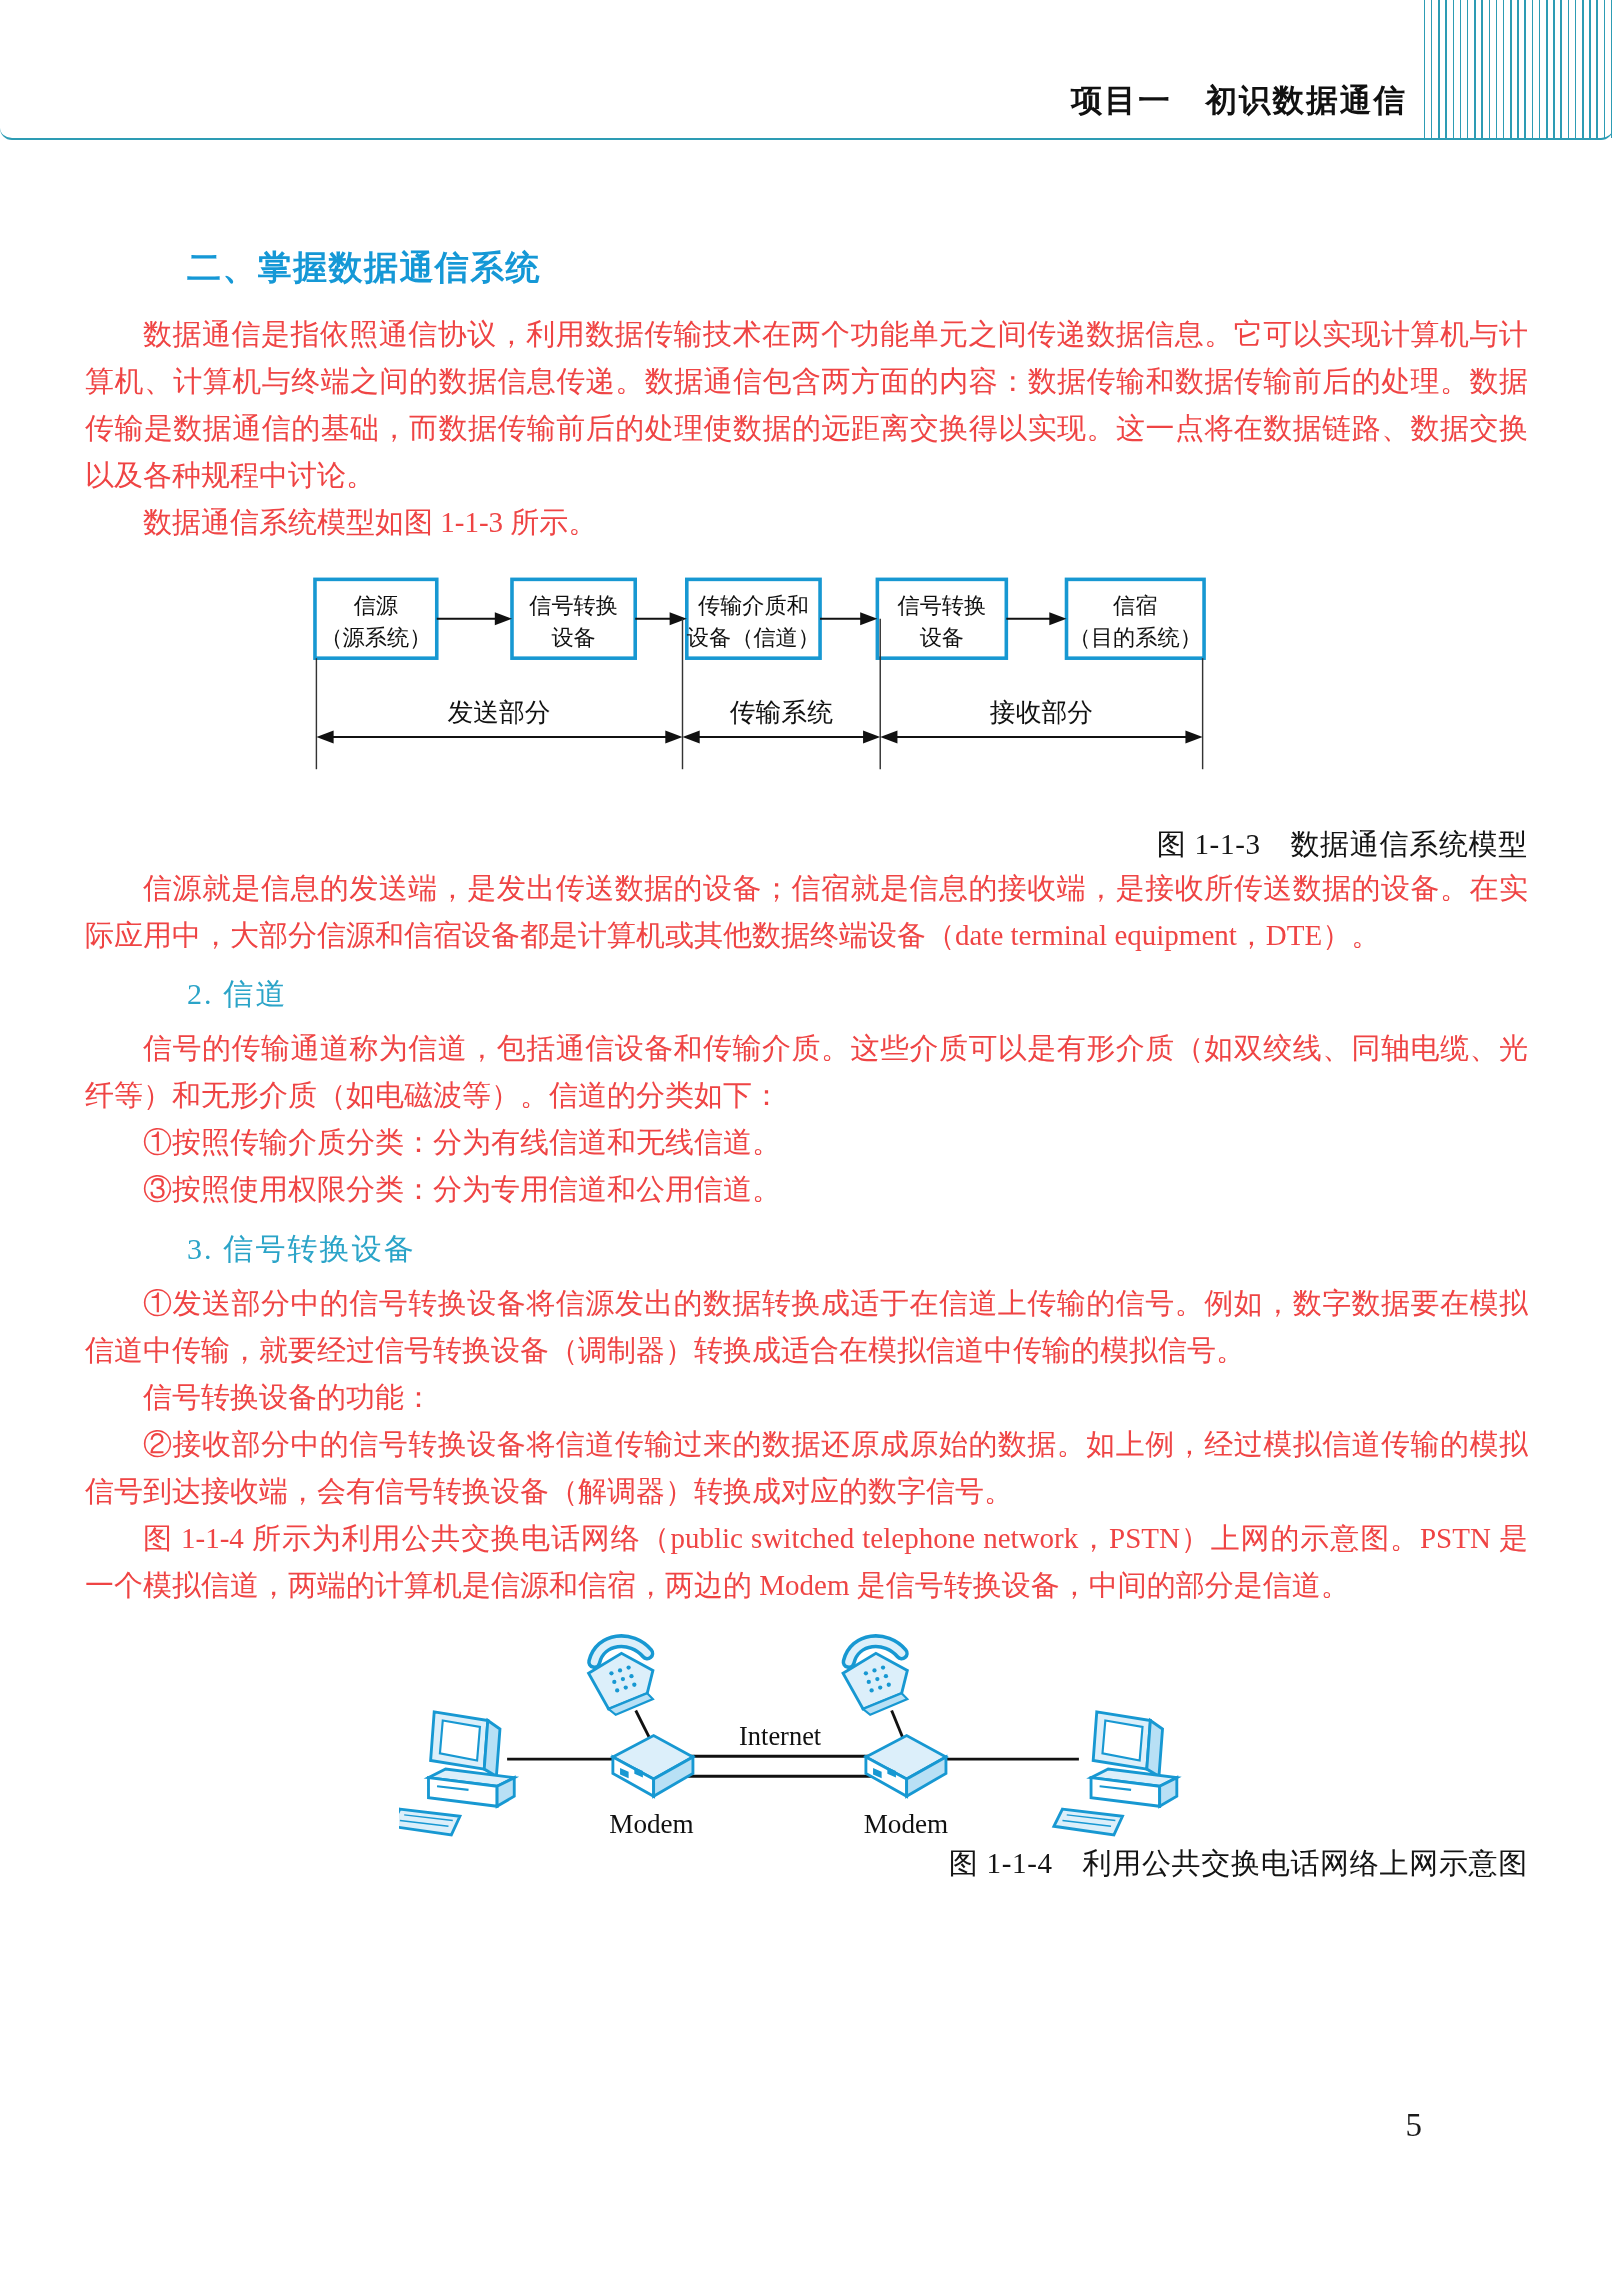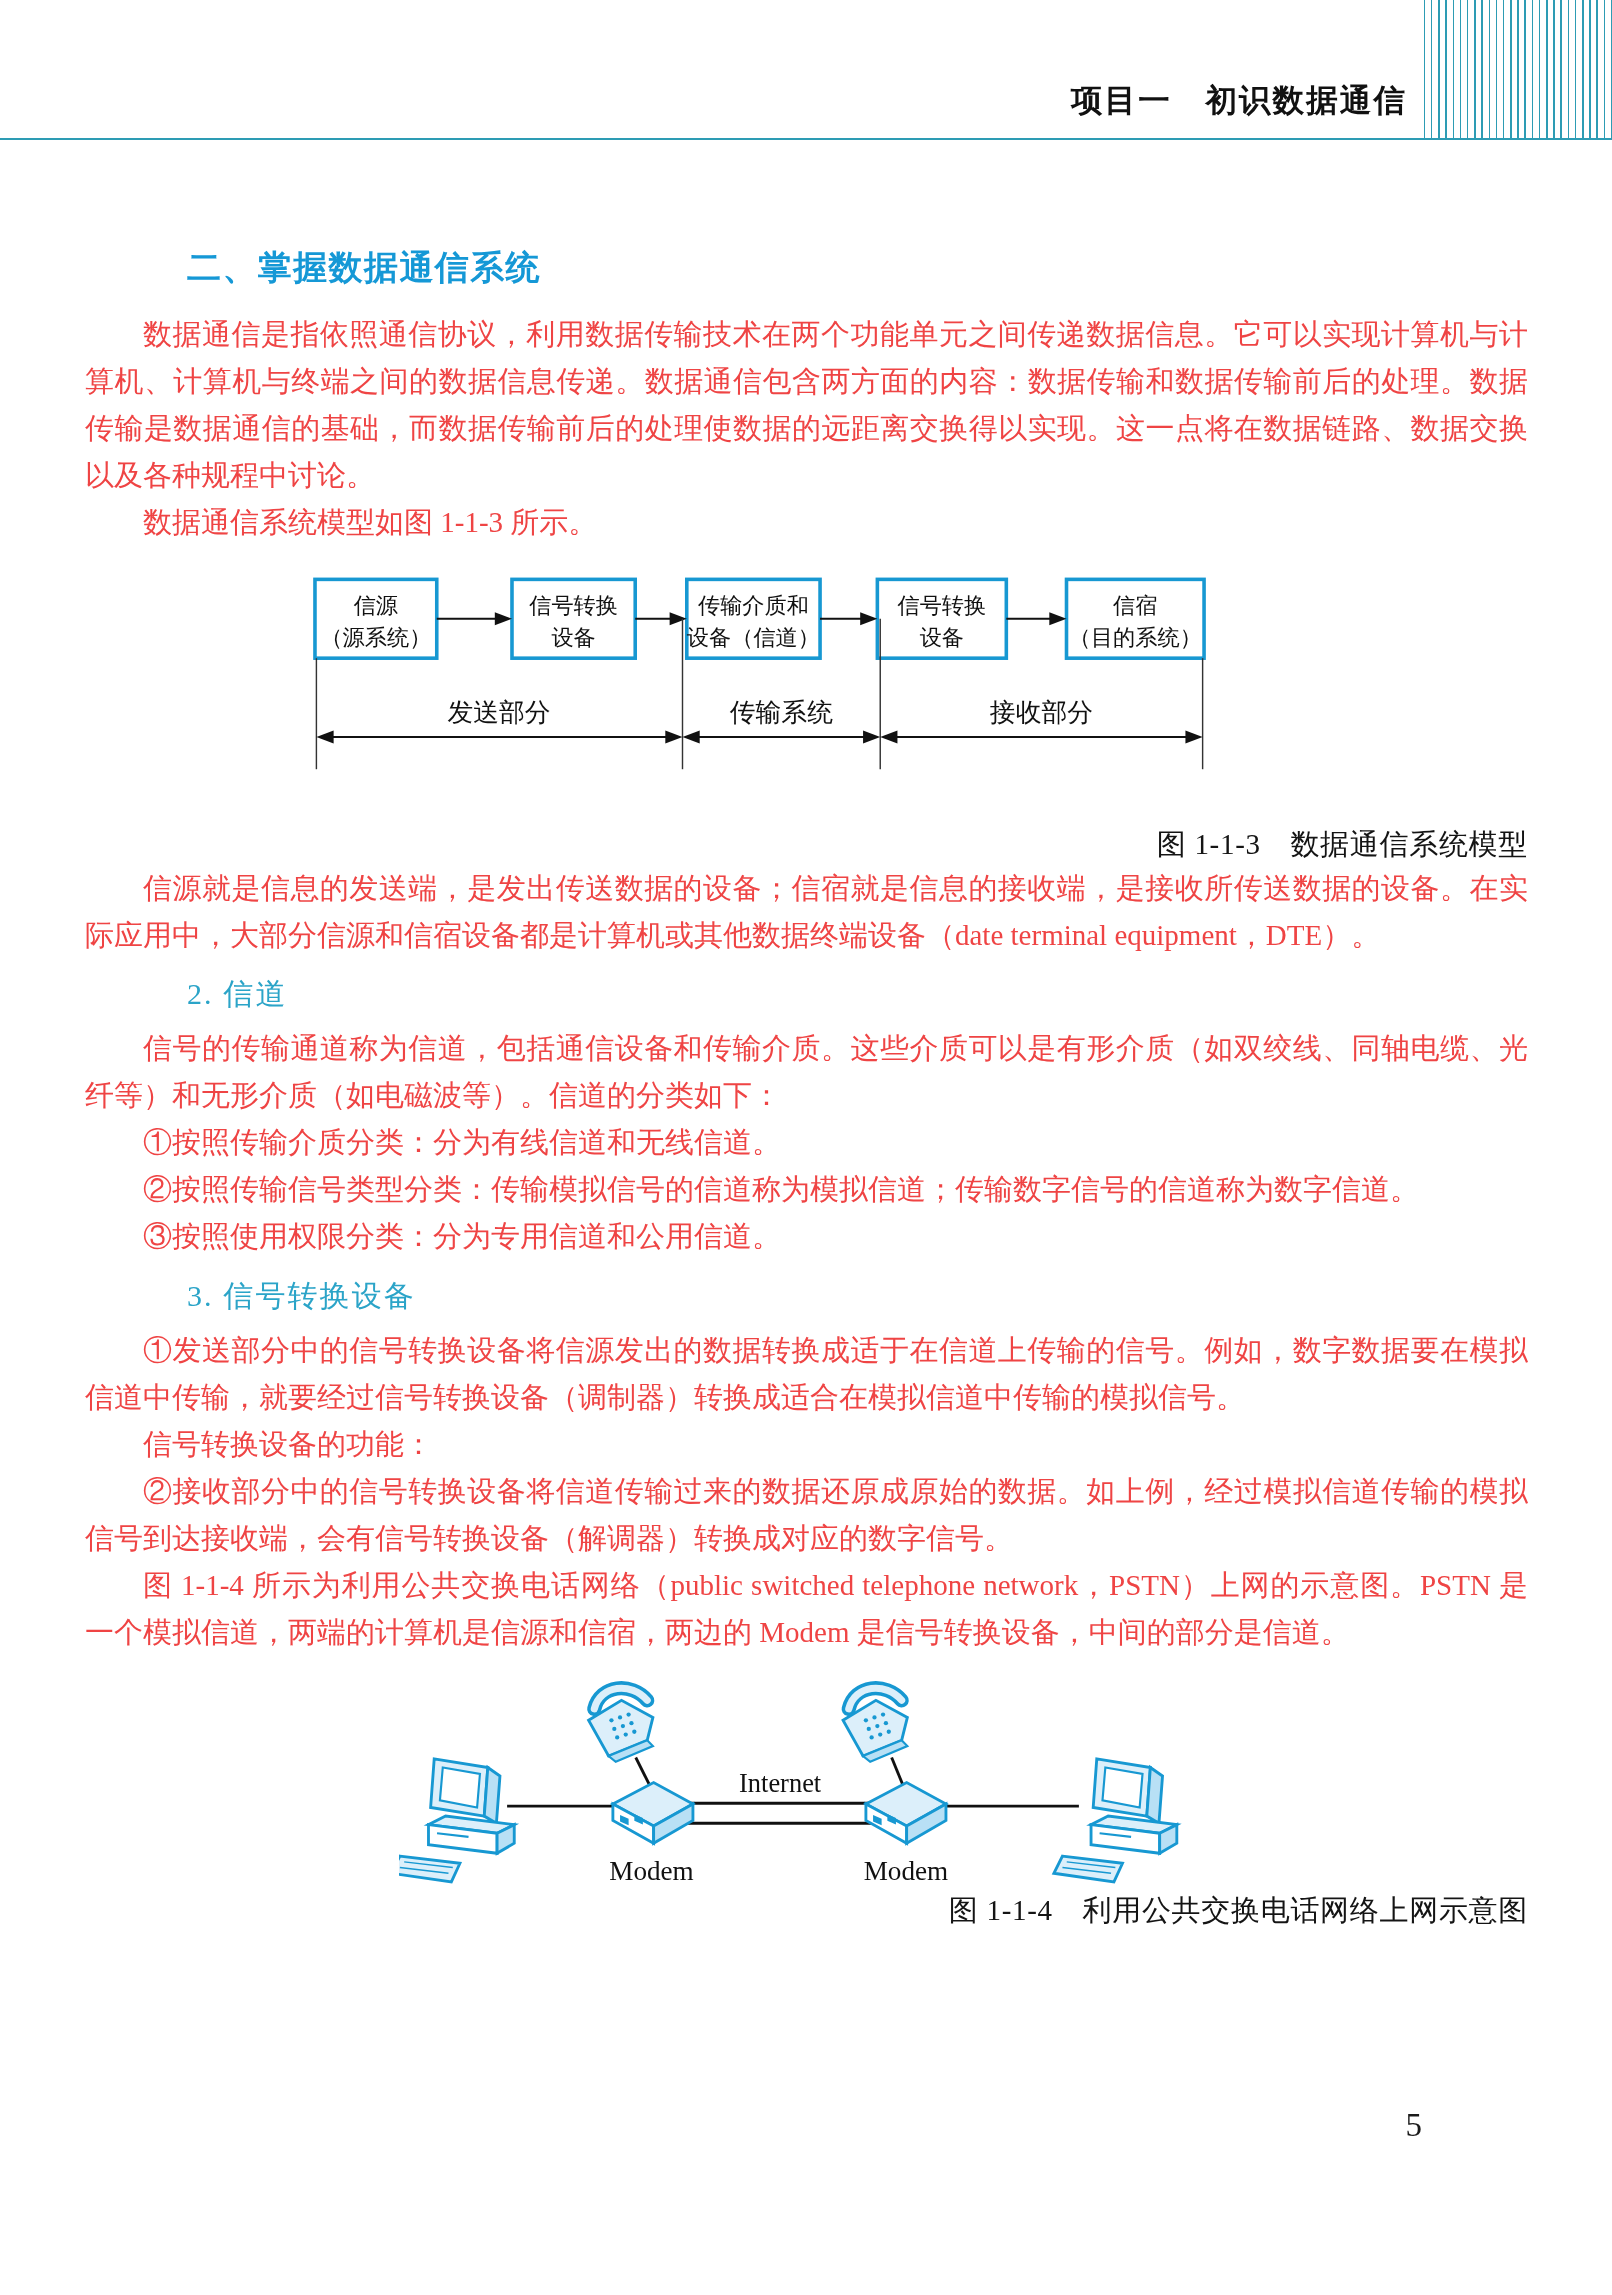--- a/index.html
+++ b/index.html
@@ -2,21 +2,21 @@
 <html style="font-size:11.5px"><head>
 <meta charset="utf-8">
 <style>
   * { margin:0; padding:0; box-sizing:border-box; }
   html,body { background:#ffffff; }
   .page {
     position:relative; width:1613px; height:2295px; background:#ffffff;
     overflow:hidden; font-family:"Liberation Serif","DejaVu Serif",serif; color:#151515;
   }
   
-  .header { position:relative; height:140px; border-bottom:2.9px solid #2D9CB4; }
+  .header { position:relative; height:140px; border-bottom:2.9px solid #2D9CB4;border-radius:12px; }
   .pinstripes {
     position:absolute; top:0; right:0; width:195px; height:138px;
     background:repeating-linear-gradient(to right, transparent 0 5.7px, #2D9CB4 5.7px 7.2px);
   }
   .header-title {
     position:absolute; top:80px; right:206px;
     font-family:"Liberation Sans","DejaVu Sans",sans-serif;
     font-weight:bold; font-size:31.5px; letter-spacing:2.1px; color:#111;
   }
   
@@ -127,21 +127,20 @@
         </g>
       </svg>
       <figcaption>图 1-1-3　数据通信系统模型</figcaption>
     </figure>
 
     <p class="body">信源就是信息的发送端，是发出传送数据的设备；信宿就是信息的接收端，是接收所传送数据的设备。在实际应用中，大部分信源和信宿设备都是计算机或其他数据终端设备（date terminal equipment，DTE）。</p>
 
     <h3 class="sub">2. 信道</h3>
     <p class="body">信号的传输通道称为信道，包括通信设备和传输介质。这些介质可以是有形介质（如双绞线、同轴电缆、光纤等）和无形介质（如电磁波等）。信道的分类如下：</p>
     <p class="body">①按照传输介质分类：分为有线信道和无线信道。</p>
-    <p class="body">②按照传输信号类型分类：传输模拟信号的信道称为模拟信道；传输数字信号的信道称为数字信道。</p>
     <p class="body">③按照使用权限分类：分为专用信道和公用信道。</p>
 
     <h3 class="sub">3. 信号转换设备</h3>
     <p class="body">①发送部分中的信号转换设备将信源发出的数据转换成适于在信道上传输的信号。例如，数字数据要在模拟信道中传输，就要经过信号转换设备（调制器）转换成适合在模拟信道中传输的模拟信号。</p>
     <p class="body">信号转换设备的功能：</p>
     <p class="body">②接收部分中的信号转换设备将信道传输过来的数据还原成原始的数据。如上例，经过模拟信道传输的模拟信号到达接收端，会有信号转换设备（解调器）转换成对应的数字信号。</p>
     <p class="body">图 1-1-4 所示为利用公共交换电话网络（public switched telephone network，PSTN）上网的示意图。PSTN 是一个模拟信道，两端的计算机是信源和信宿，两边的 Modem 是信号转换设备，中间的部分是信道。</p>
 
     <figure>
       <svg class="fig2-svg" width="788" height="223" viewBox="0 0 1100 312">

